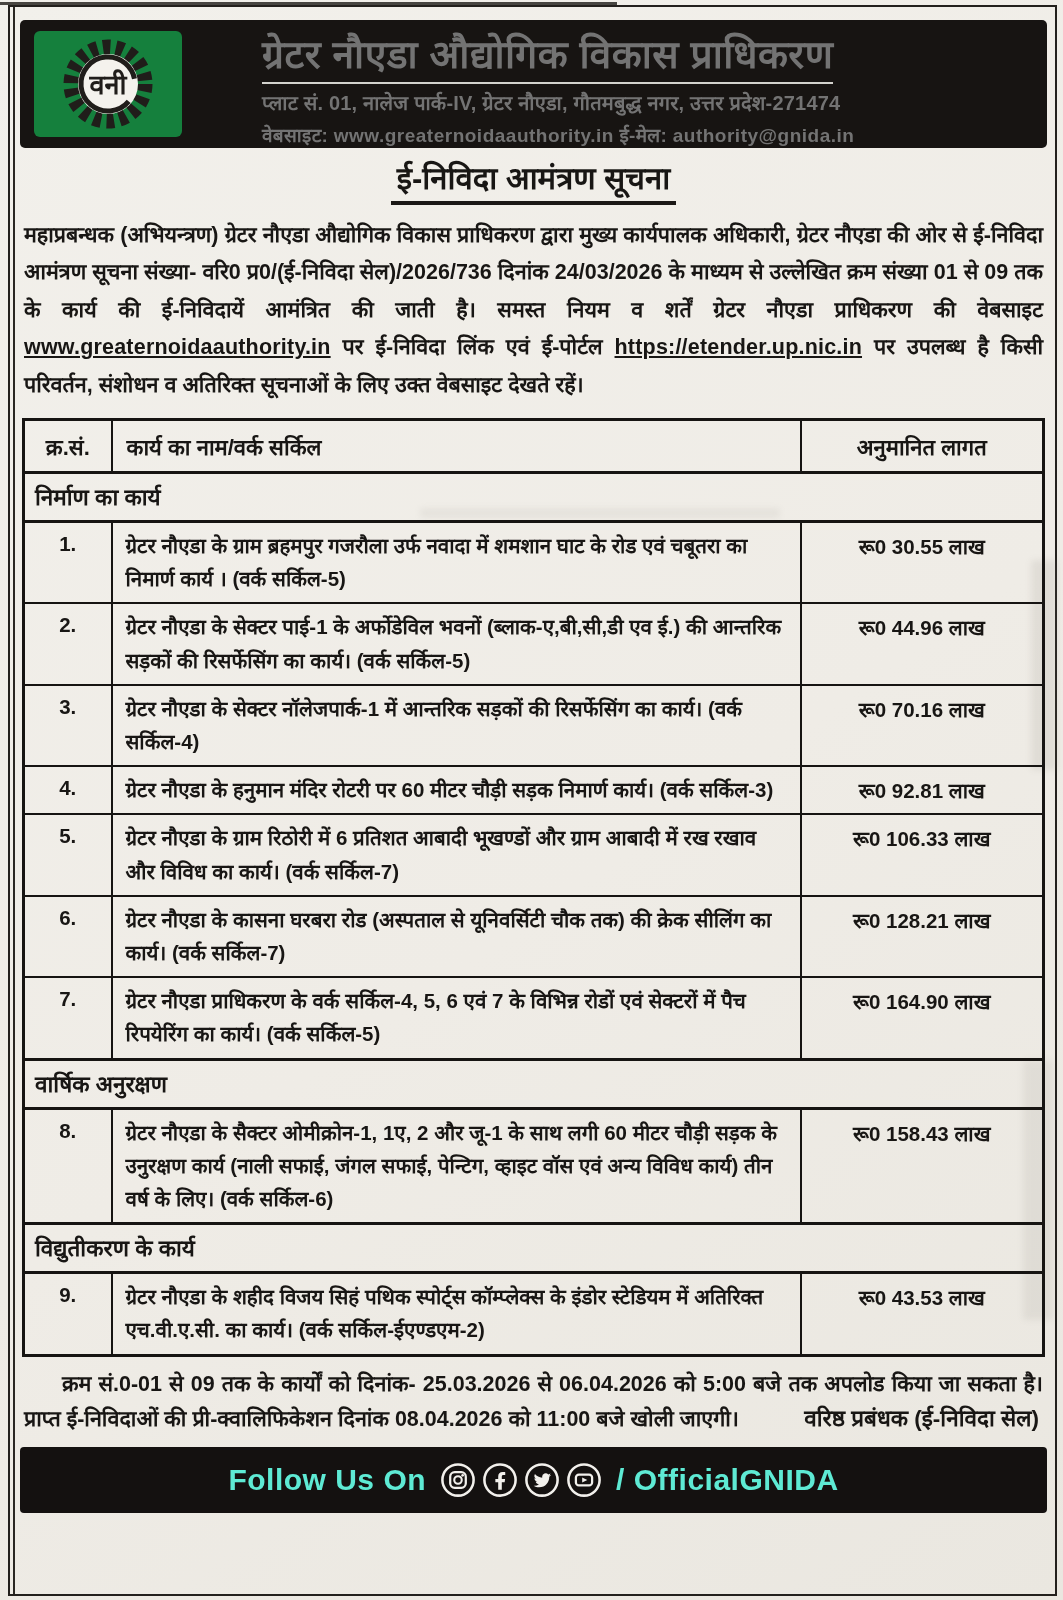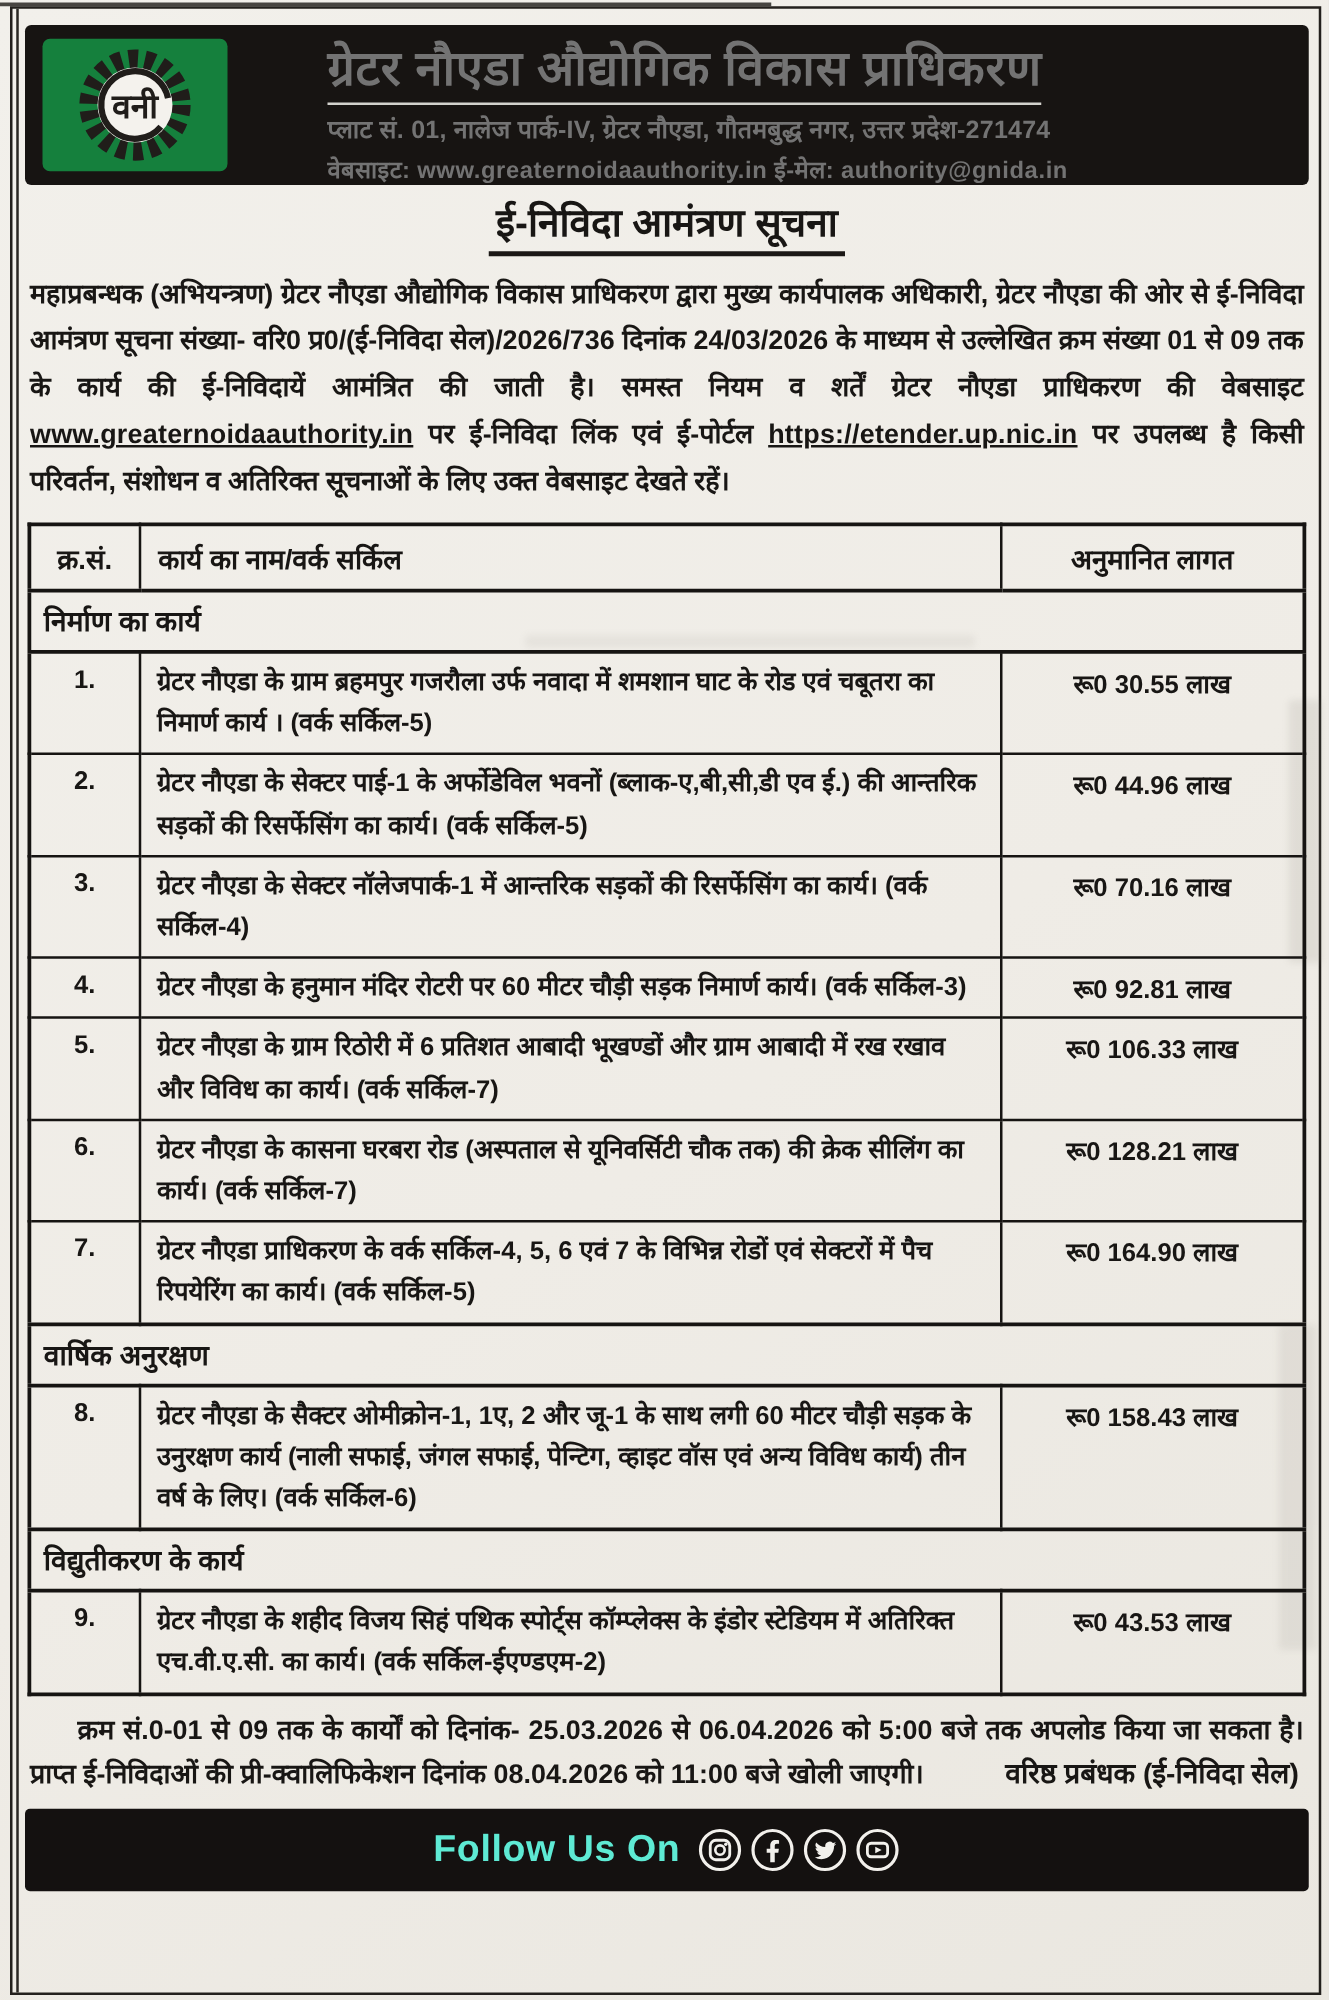--- a/index.html
+++ b/index.html
@@ -238,16 +238,17 @@
         <svg width="36" height="36" viewBox="0 0 24 24">
           <circle cx="12" cy="12" r="10.4" fill="none" stroke="#f2f0ec" stroke-width="1.7"></circle>
           <path d="M18 8.6c-.4.2-.9.33-1.35.4.49-.3.85-.76 1.03-1.32-.46.27-.96.46-1.5.57A2.36 2.36 0 0 0 12.1 9.9c0 .18.02.36.06.53-1.96-.1-3.7-1.04-4.86-2.47a2.36 2.36 0 0 0 .73 3.15c-.38-.01-.75-.12-1.07-.3v.03c0 1.14.81 2.1 1.89 2.31-.35.1-.72.11-1.07.04.3.95 1.18 1.6 2.2 1.62a4.74 4.74 0 0 1-3.5 1c1.05.67 2.29 1.06 3.62 1.06 4.35 0 6.73-3.6 6.73-6.73v-.3c.46-.33.86-.75 1.17-1.24z" fill="#f2f0ec"></path>
         </svg>
         <svg width="36" height="36" viewBox="0 0 24 24">
           <circle cx="12" cy="12" r="10.4" fill="none" stroke="#f2f0ec" stroke-width="1.7"></circle>
           <rect x="6.6" y="8.4" width="10.8" height="7.2" rx="2" fill="none" stroke="#f2f0ec" stroke-width="1.5"></rect>
           <path d="M10.8 10.3l3.4 1.7-3.4 1.7z" fill="#f2f0ec"></path>
         </svg>
       </span>
+      <span>/ OfficialGNIDA</span>
     </div>
 
   </div>
 </div>
 
 </body></html>

